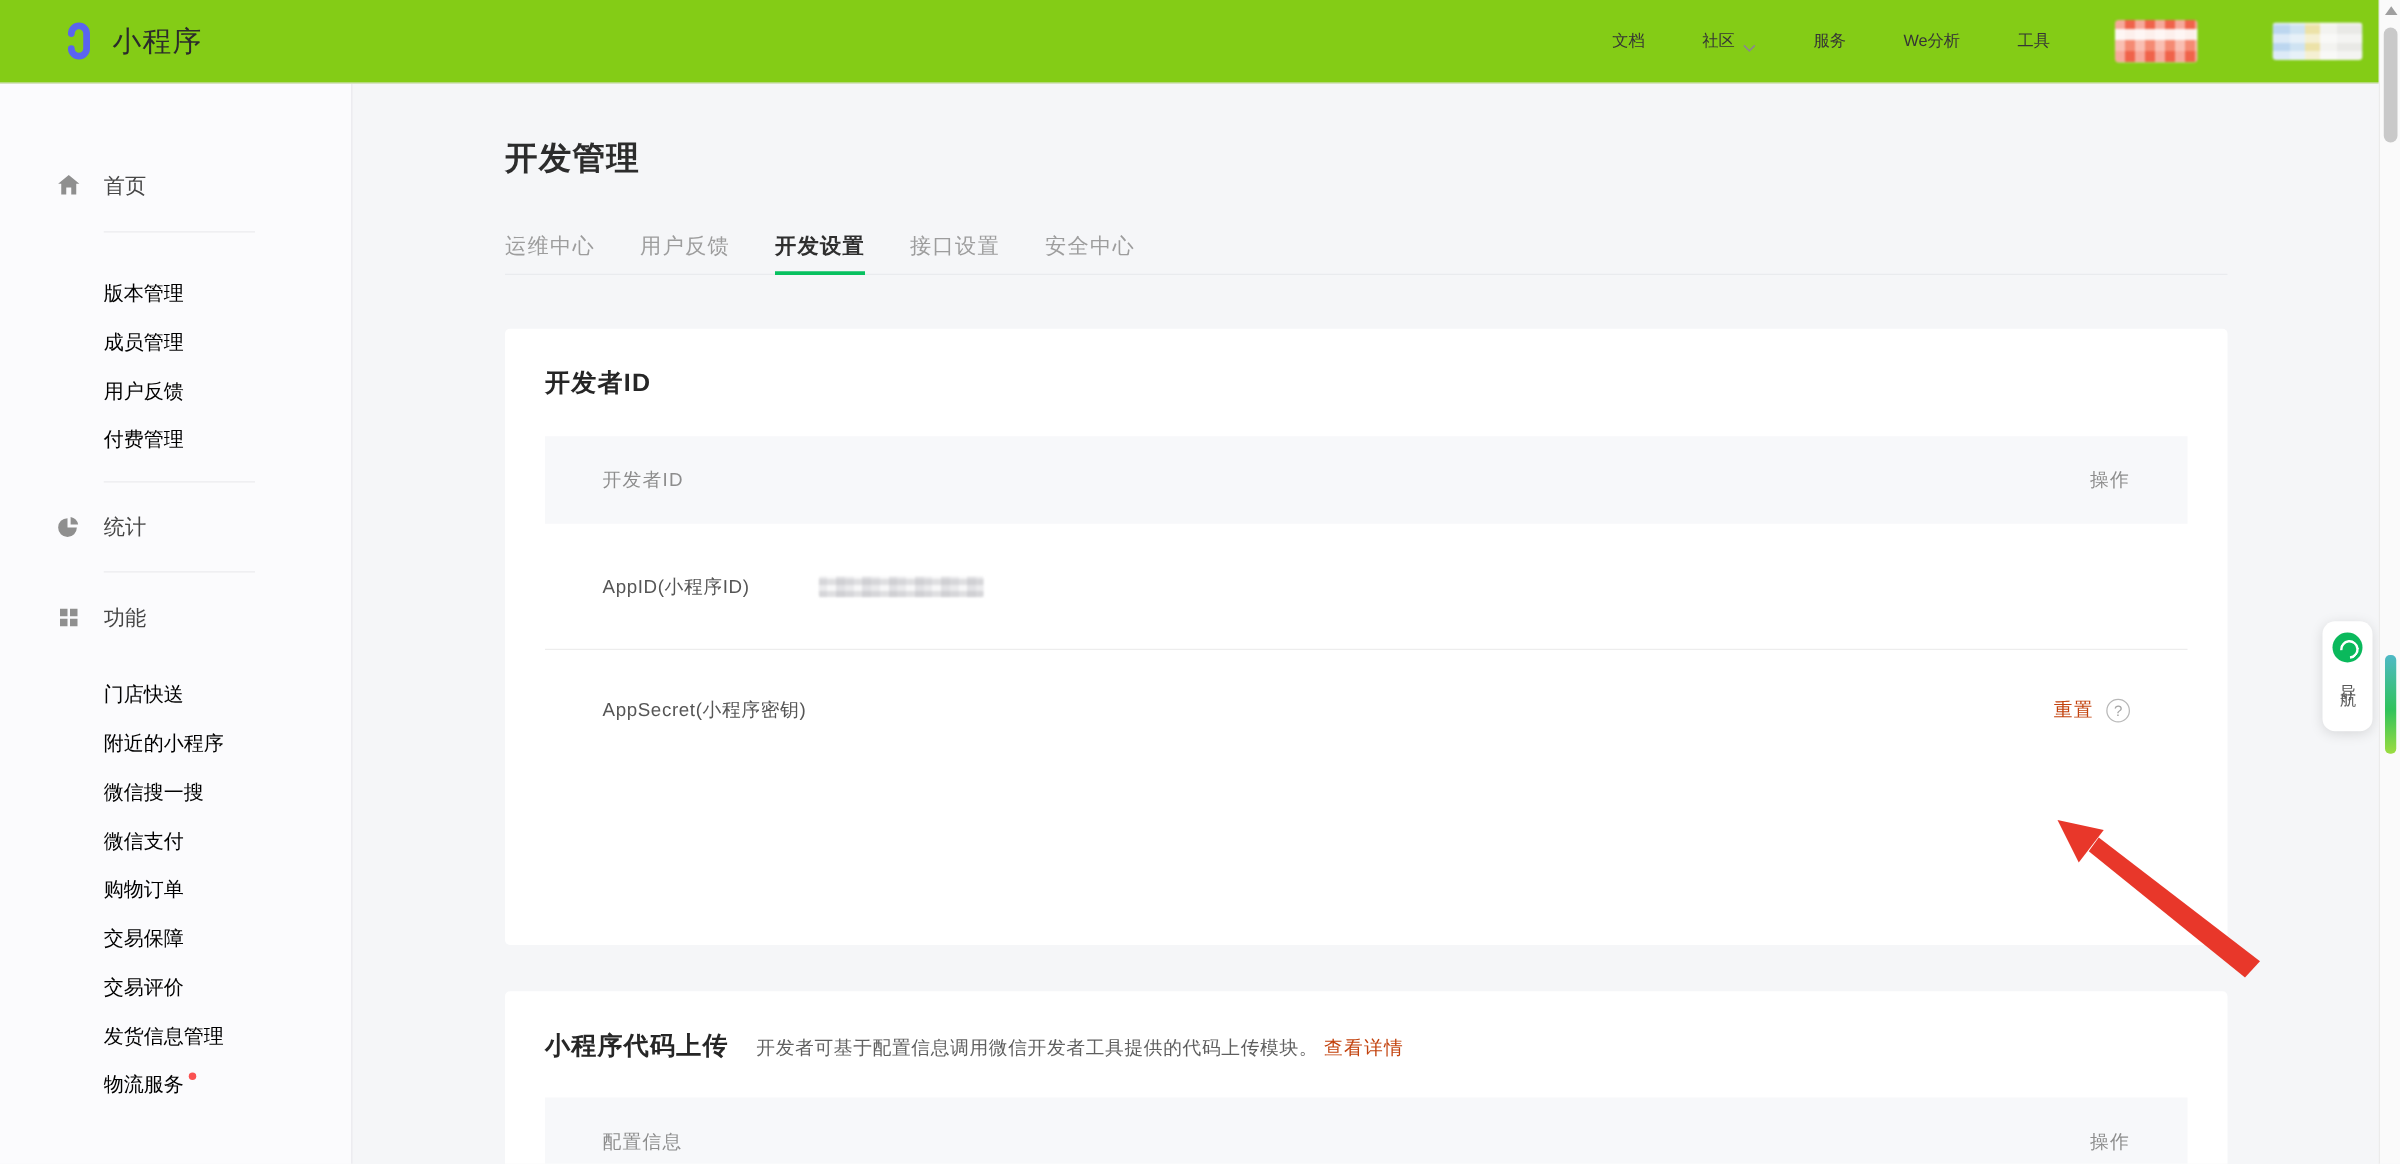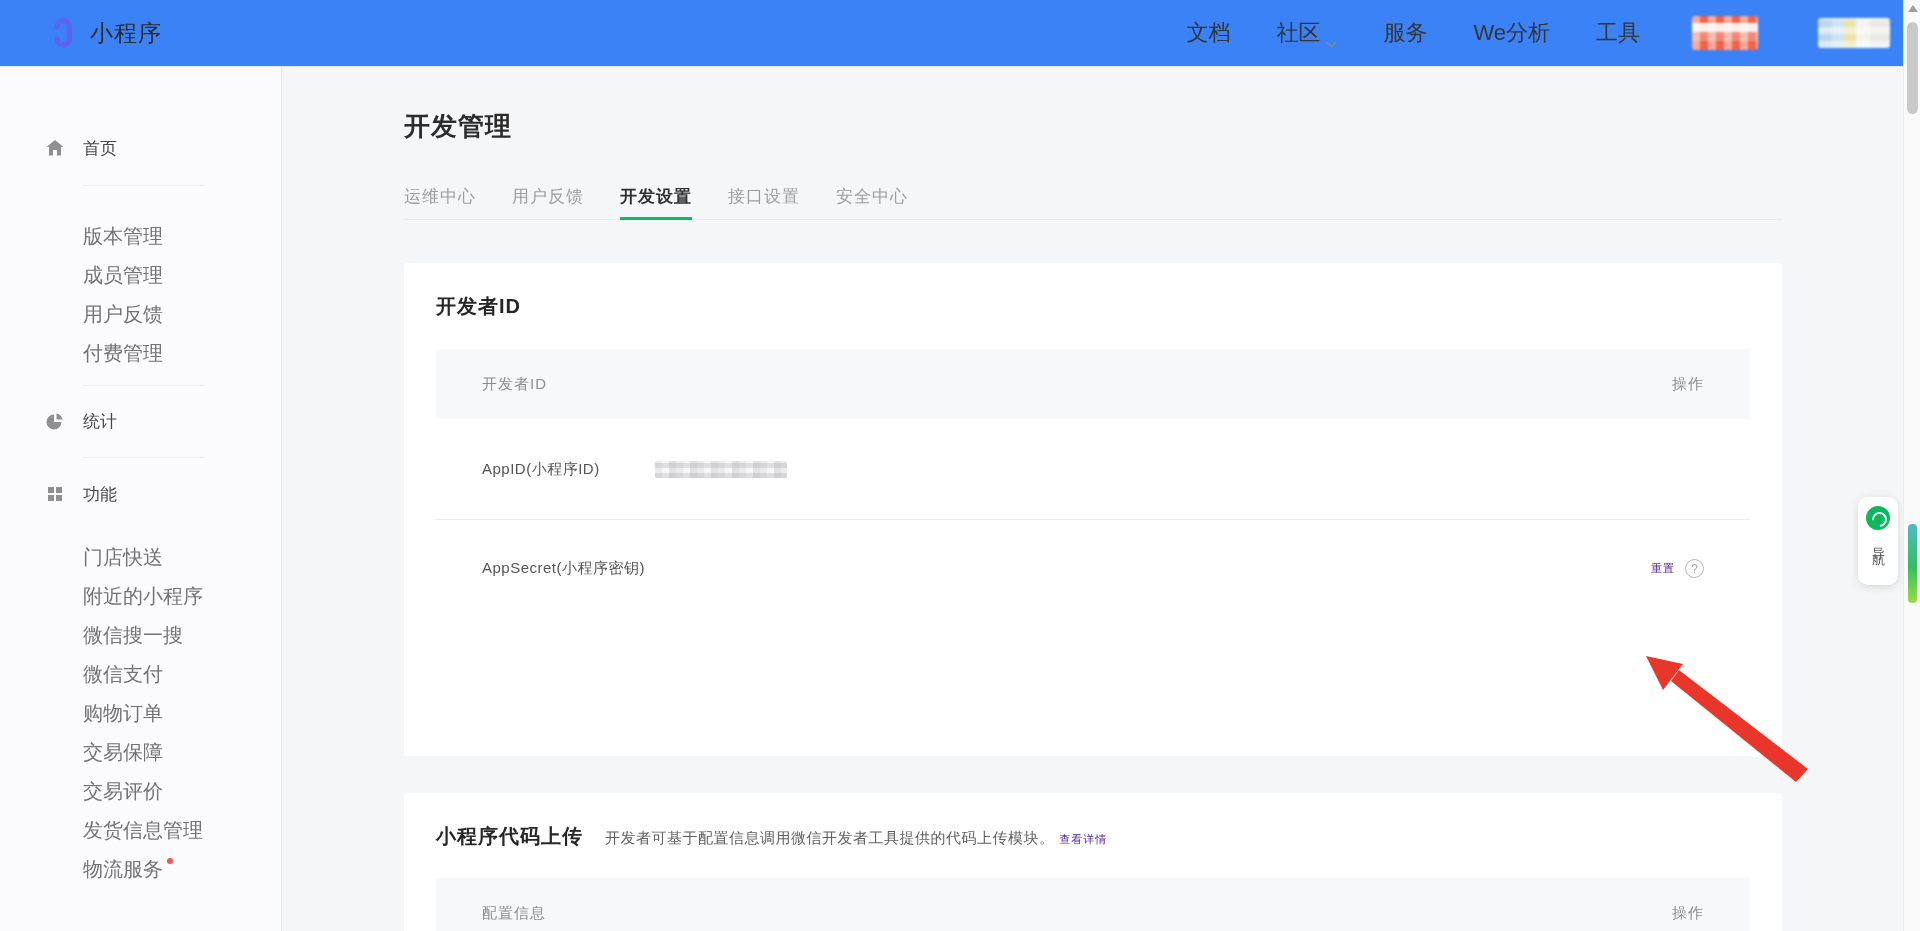--- a/index.html
+++ b/index.html
@@ -1,44 +1,44 @@
 <!DOCTYPE html>
 <html><head>
 <meta charset="utf-8">
 <style>
   * { margin:0; padding:0; box-sizing:border-box; }
   html,body { width:1920px; height:931px; overflow:hidden;
     font-family:"Liberation Sans","DejaVu Sans",sans-serif; background:#f5f6f8; color:#353535; }
 
   
-  .navbar { position:absolute; left:0; top:0; width:1920px; height:67px; background:#3b82f6;
+  .navbar { position:absolute; left:0; top:0; width:1920px; height:67px; background:#84cc16;
     border-bottom:1px solid #e7e7e7; display:flex; align-items:center; z-index:20; }
   .logo-wrap { display:flex; align-items:center; margin-left:44px; }
   .logo-text { font-size:23px; color:#2b2b2b; margin-left:10px; letter-spacing:1px; }
   .nav-right { margin-left:auto; display:flex; align-items:center; gap:46px; padding-right:30px; }
-  .nav-item { font-size:22px; color:#353535; cursor:pointer; display:flex; align-items:flex-end; gap:6px; white-space:nowrap; }
+  .nav-item { font-size:13px; color:#353535; cursor:pointer; display:flex; align-items:flex-end; gap:6px; white-space:nowrap; }
   .chev { width:11px; height:7px; }
   .avatar-blur { border-radius:3px; filter:blur(1px); }
   .avatar-red { width:66px; height:34px; margin-left:6px;
     background:
       repeating-linear-gradient(90deg, rgba(255,255,255,.45) 0 8px, rgba(255,255,255,0) 8px 16px),
       repeating-linear-gradient(0deg, #f0634a 0 9px, #f58a73 9px 18px, #fdf0ec 18px 27px);
     background-color:#f7e9e6; }
   .avatar-color { width:72px; height:30px; margin-left:14px;
     background:
       repeating-linear-gradient(0deg, rgba(255,255,255,.5) 0 7px, rgba(255,255,255,0) 7px 14px),
       repeating-linear-gradient(90deg, #bcd6ef 0 14px, #cfe3f2 14px 26px, #ece2a8 26px 38px, #f3f3f0 38px 52px, #e9e9e6 52px 72px); }
 
   
   .sidebar { position:absolute; left:0; top:67px; width:282px; bottom:0; background:#fbfbfd;
     border-right:1px solid #e8e8ec; padding-top:56px; }
   .side-group { display:flex; align-items:center; height:34px; margin-left:45px; cursor:pointer; }
   .side-group .g-icon { width:20px; height:20px; margin-right:18px; flex:none; }
   .side-group .g-label { font-size:17px; color:#464646; }
-  .side-sub { display:block; margin-left:83px; font-size:20px; color:#737373; height:24px; line-height:24px; cursor:pointer; position:relative; width:fit-content; }
+  .side-sub { display:block; margin-left:83px; font-size:16px; color:#000000; height:24px; line-height:24px; cursor:pointer; position:relative; width:fit-content; }
   .side-divider { height:1px; background:#ececee; margin:0 77px 0 83px; }
   .dot-badge::after { content:""; position:absolute; right:-10px; top:1px; width:6px; height:6px;
     border-radius:50%; background:#fa5151; }
   .mt-home { margin-top:8px; }
   .dv1 { margin-top:20px; margin-bottom:19px; }
   .mt-sub1 { margin-top:38px; }
   .sub-gap { margin-top:15px; }
   .dv2 { margin-top:20px; margin-bottom:18px; }
   .dv3 { margin-top:19px; margin-bottom:19px; }
   .mt-sub2 { margin-top:34px; }
@@ -57,21 +57,21 @@
   .card1 { margin-top:43px; height:493px; }
   .card-title { padding-top:30px; font-size:20px; font-weight:bold; color:#262626; letter-spacing:1px; }
   .thead { margin-top:29px; height:70px; background:#f7f8fa; display:flex; align-items:center;
     justify-content:space-between; padding:0 46px; font-size:15px; color:#8d8d8d; letter-spacing:1px; }
   .trow { display:flex; align-items:center; padding:0 46px; border-bottom:1px solid #ededed; }
   .trow:last-child { border-bottom:none; }
   .r1 { height:101px; } .r2 { height:97px; } .r3 { height:138px; }
   .t-label { width:173px; flex:none; font-size:15px; color:#555; letter-spacing:.5px; }
   .t-value { flex:1; }
   .t-actions { display:flex; align-items:center; gap:10px; }
-  .link { color:#4c1d95; font-size:11px; cursor:pointer; letter-spacing:1px; text-decoration:none; }
+  .link { color:#c2410c; font-size:15px; cursor:pointer; letter-spacing:1px; text-decoration:none; }
   .mosaic { height:17px; width:132px; border-radius:2px; filter:blur(.7px);
     background:
       repeating-linear-gradient(0deg, rgba(180,180,185,.35) 0 5px, rgba(255,255,255,.1) 5px 10px),
       repeating-linear-gradient(90deg, #e9e9eb 0 7px, #f6f6f7 7px 14px, #dfdfe2 14px 21px); }
   .mosaic2 { width:122px; margin-top:10px; }
   .help-circle { width:19px; height:19px; border:1.5px solid #b8b8b8; border-radius:50%;
     color:#a6a6a6; font-size:12px; display:flex; align-items:center; justify-content:center; cursor:pointer; }
   .toggle { width:48px; height:26px; border-radius:13px; background:#07c160; position:relative; cursor:pointer; margin-left:6px; }
   .toggle .knob { position:absolute; right:2px; top:2px; width:22px; height:22px; border-radius:50%;
     background:#fff; box-shadow:0 1px 3px rgba(0,0,0,.25); }

